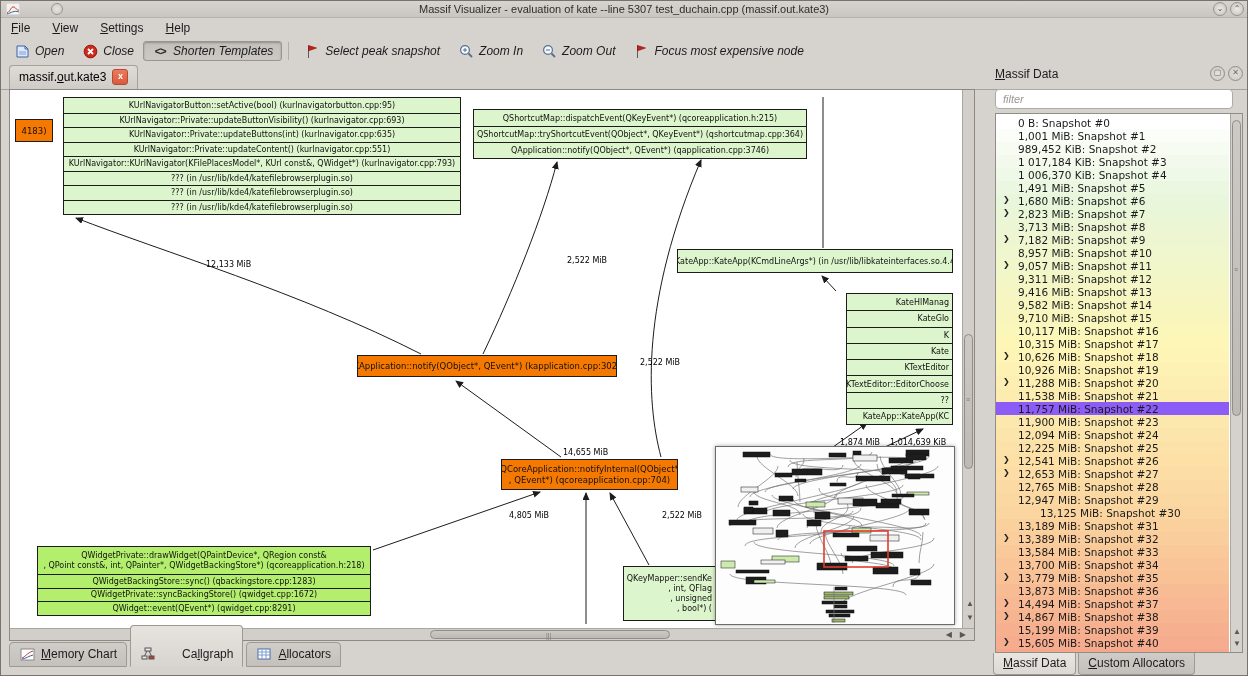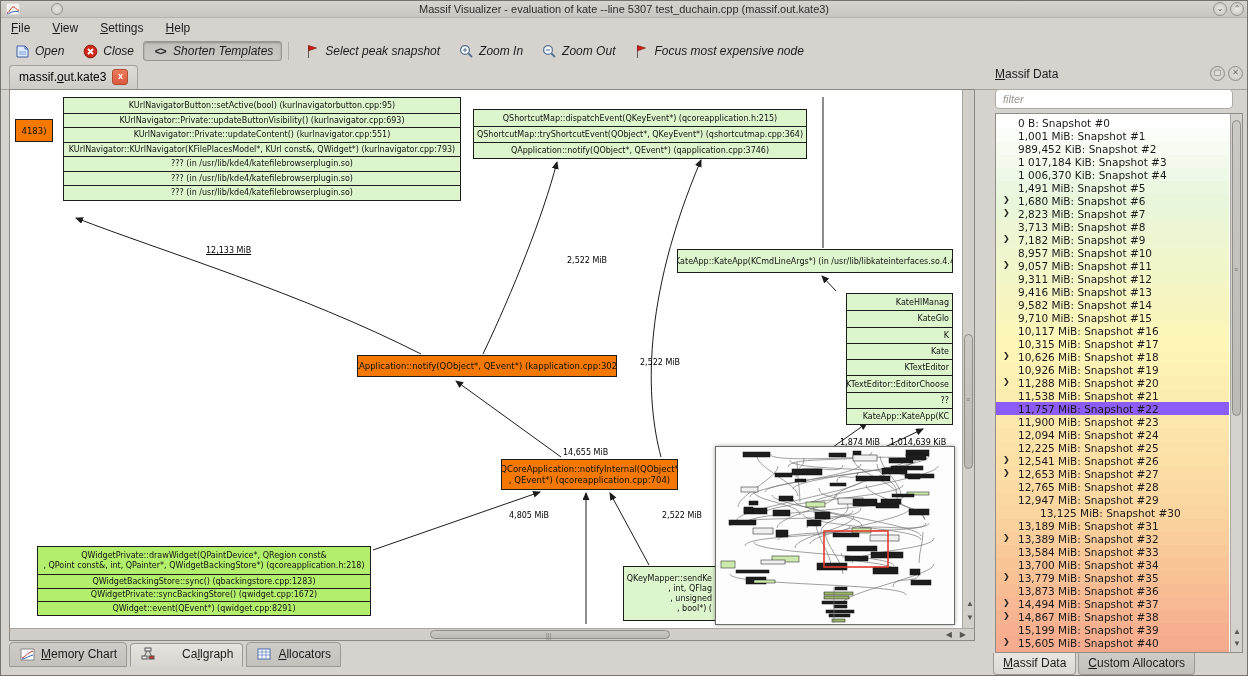--- a/index.html
+++ b/index.html
@@ -40,21 +40,21 @@
   .minimap{position:absolute;background:#fdfdfd;border:1px solid #6e6a66;box-shadow:0 0 4px rgba(0,0,0,.35);}
   
   .vscroll{position:absolute;right:0;top:0;width:12px;height:538px;background:#d2cecA;border-left:1px solid #a9a5a1;box-sizing:border-box;}
   .hscroll{position:absolute;left:0;bottom:0;height:12px;width:964px;background:#d2ceca;border-top:1px solid #a9a5a1;box-sizing:border-box;}
   .sthumb{position:absolute;background:linear-gradient(#cdc9c5,#bdb9b5);border:1px solid #918d89;border-radius:5px;box-sizing:border-box;}
   .grip{position:absolute;color:#807c78;font-size:7px;line-height:7px;}
   .sarrow{position:absolute;font-size:8px;color:#5a5652;line-height:8px;}
   
   .bottom-tabs{position:absolute;left:8px;top:640px;display:flex;gap:3px;align-items:flex-end;height:26px;}
   .btab{background:linear-gradient(#d0ccc8,#c4c0bc);border:1px solid #9d9994;border-radius:4px 4px 0 0;padding:3px 9px 4px;font-size:12px;display:flex;align-items:center;gap:6px;color:#1c1c1c;}
-  .btab.active{background:linear-gradient(#e7e4e0,#d8d4d0);padding-top:2px;border-bottom-color:#d8d4d0;gap:26px;}
+  .btab.active{background:linear-gradient(#e7e4e0,#d8d4d0);padding-top:20px;border-bottom-color:#d8d4d0;gap:26px;}
   
   .dock{position:absolute;left:992px;top:62px;width:252px;height:590px;}
   .dock-header{height:22px;display:flex;align-items:center;font-size:12px;color:#1c1c1c;padding-left:2px;position:relative;}
   .dock-hbtns{position:absolute;right:2px;top:3px;display:flex;gap:3px;}
   .dock-hbtn{width:13px;height:13px;border-radius:50%;border:1px solid #918d87;color:#6b6762;font-size:8px;line-height:12px;text-align:center;background:radial-gradient(#e4e0dc,#ccc8c4);}
   .dock-filter{height:20px;margin:4px 12px 2px 2px;}
   .dock-filter input{width:100%;height:20px;box-sizing:border-box;border:1px solid #aeaaa5;border-radius:4px;padding:0 7px;font-size:11px;font-family:"Liberation Sans",sans-serif;background:#fff;}
   .dock-filter input::placeholder{font-style:italic;color:#9a9690;}
   .snapshot-list{position:absolute;left:2px;right:2px;top:50px;bottom:0;background:#fff;border:1px solid #918d87;overflow:hidden;box-sizing:border-box;}
   .snap-rows{position:absolute;left:0;top:2px;right:13px;}
@@ -188,20 +188,21 @@
           <path d="M 639,475 L 600,403" fill="none" stroke="#1c1c1c" stroke-width="1" marker-end="url(#ah)"></path>
           <path d="M 823,357 L 857,333" fill="none" stroke="#1c1c1c" stroke-width="1" marker-end="url(#ah)"></path>
           <path d="M 875,357 L 913,339" fill="none" stroke="#1c1c1c" stroke-width="1" marker-end="url(#ah)"></path>
         </svg>
         <div class="node" style="left: 5px; top: 29px; width: 38px; background: rgb(245, 121, 0); font-size: 8.5px;">
           <div class="nrow" style="height: 21px;">4183)</div>
         </div>
         <div class="node" style="left: 53px; top: 7px; width: 398px; background: rgb(221, 245, 204);">
           <div class="nrow" style="height: 14.5px;">KUrlNavigatorButton::setActive(bool) (kurlnavigatorbutton.cpp:95)</div>
           <div class="nrow" style="height: 14.5px;">KUrlNavigator::Private::updateButtonVisibility() (kurlnavigator.cpp:693)</div>
+          <div class="nrow" style="height: 14.5px;">KUrlNavigator::Private::updateButtons(int) (kurlnavigator.cpp:635)</div>
           <div class="nrow" style="height: 14.5px;">KUrlNavigator::Private::updateContent() (kurlnavigator.cpp:551)</div>
           <div class="nrow" style="height: 14.5px;">KUrlNavigator::KUrlNavigator(KFilePlacesModel*, KUrl const&amp;, QWidget*) (kurlnavigator.cpp:793)</div>
           <div class="nrow" style="height: 14.5px;">??? (in /usr/lib/kde4/katefilebrowserplugin.so)</div>
           <div class="nrow" style="height: 14.5px;">??? (in /usr/lib/kde4/katefilebrowserplugin.so)</div>
           <div class="nrow" style="height: 14.5px;">??? (in /usr/lib/kde4/katefilebrowserplugin.so)</div>
         </div>
         <div class="node" style="left: 463px; top: 19px; width: 334px; background: rgb(221, 245, 204);">
           <div class="nrow" style="height: 16px;">QShortcutMap::dispatchEvent(QKeyEvent*) (qcoreapplication.h:215)</div>
           <div class="nrow" style="height: 16px;">QShortcutMap::tryShortcutEvent(QObject*, QKeyEvent*) (qshortcutmap.cpp:364)</div>
           <div class="nrow" style="height: 16px;">QApplication::notify(QObject*, QEvent*) (qapplication.cpp:3746)</div>
@@ -232,21 +233,21 @@
           <div class="nrow" style="height: 13.5px;">QWidgetBackingStore::sync() (qbackingstore.cpp:1283)</div>
           <div class="nrow" style="height: 13.5px;">QWidgetPrivate::syncBackingStore() (qwidget.cpp:1672)</div>
           <div class="nrow" style="height: 14px;">QWidget::event(QEvent*) (qwidget.cpp:8291)</div>
         </div>
         <div class="node align-right" style="left: 613px; top: 476px; width: 93px; background: rgb(221, 245, 204);">
           <div class="nrow pre" style="height: 53px;">QKeyMapper::sendKe
 , int, QFlag
 , unsigned
 , bool*) (</div>
         </div>
-        <span class="edge-label" style="left: 196px; top: 156px; text-decoration: underline;">12,133 MiB</span>
+        <span class="edge-label" style="left: 196px; top: 170px;">12,133 MiB</span>
         <span class="edge-label" style="left: 557px; top: 166px;">2,522 MiB</span>
         <span class="edge-label" style="left: 630px; top: 268px;">2,522 MiB</span>
         <span class="edge-label" style="left: 553px; top: 346px; margin-top: 12px;">14,655 MiB</span>
         <span class="edge-label" style="left: 499px; top: 421px;">4,805 MiB</span>
         <span class="edge-label" style="left: 652px; top: 421px;">2,522 MiB</span>
         <span class="edge-label" style="left: 830px; top: 348px;">1,874 MiB</span>
         <span class="edge-label" style="left: 880px; top: 348px;">1,014,639 KiB</span>
         <div class="minimap" style="left: 705px; top: 356px; width: 238px; height: 177px;"><svg width="238" height="177">
             <path d="M190,13 C190,25 49,33 49,45" stroke="#777" stroke-width="0.7" fill="none"></path>
             <path d="M145,17 C145,29 34,38 34,50" stroke="#777" stroke-width="0.7" fill="none"></path>

